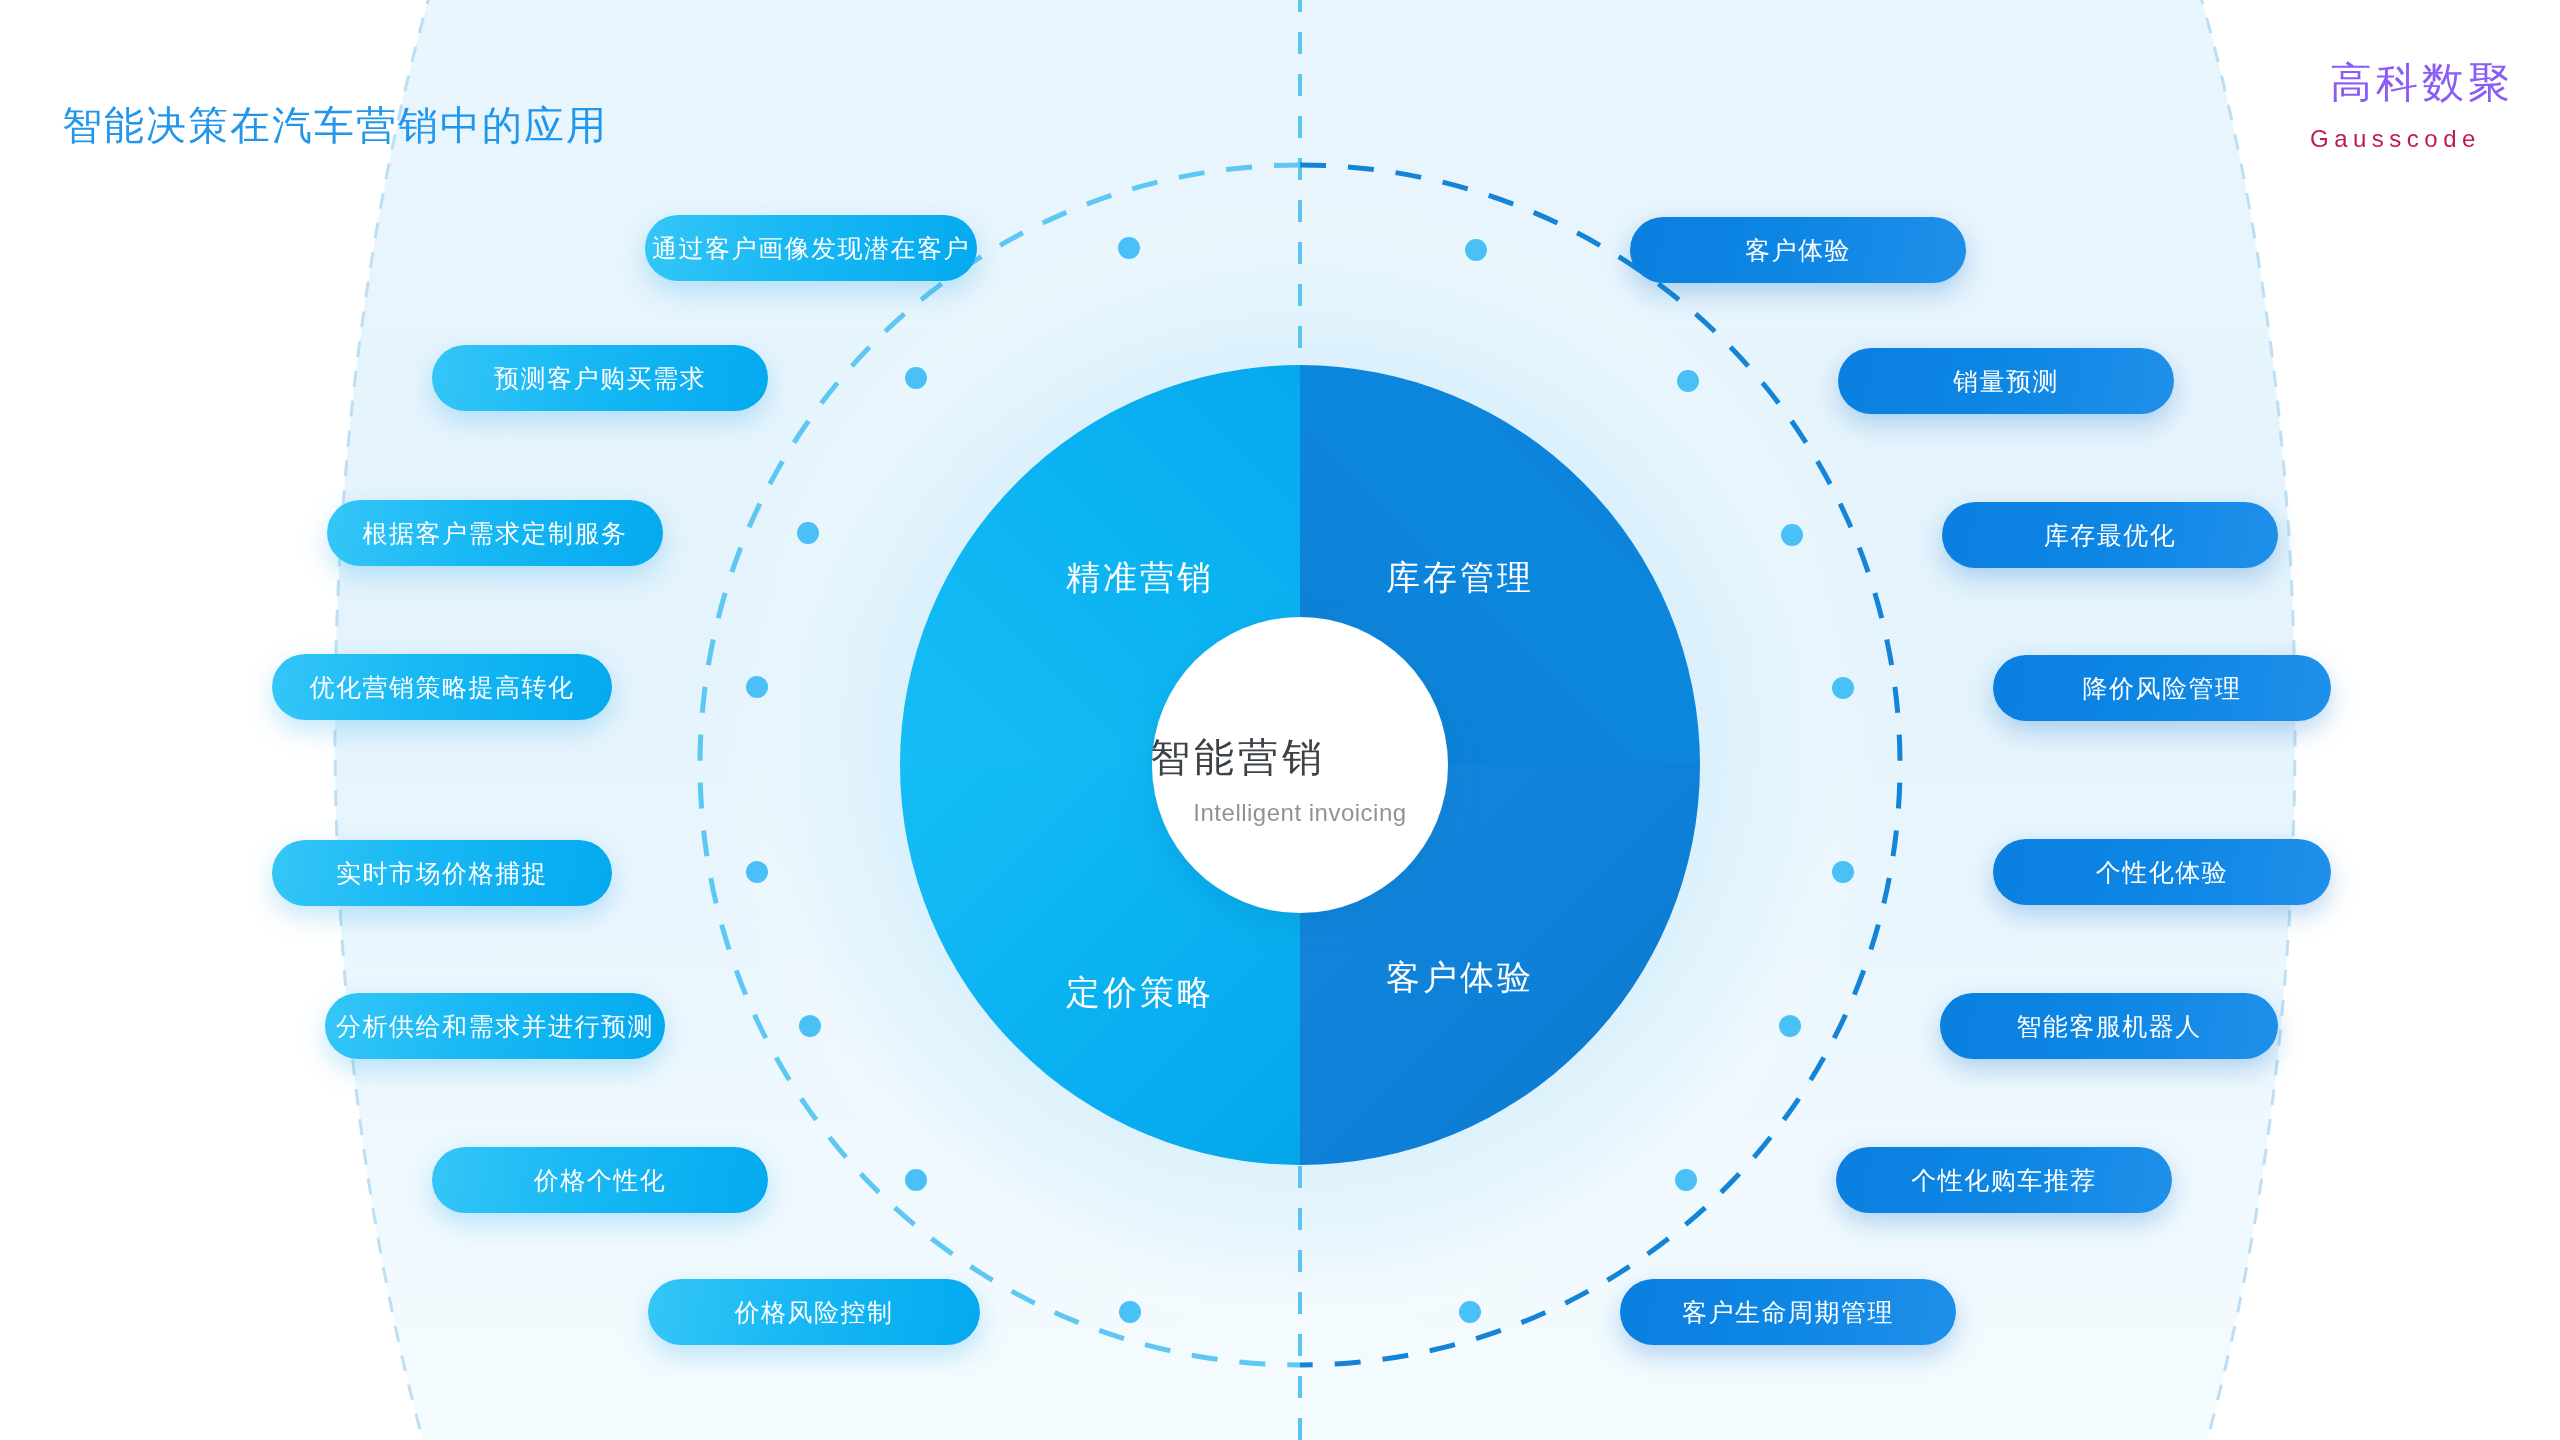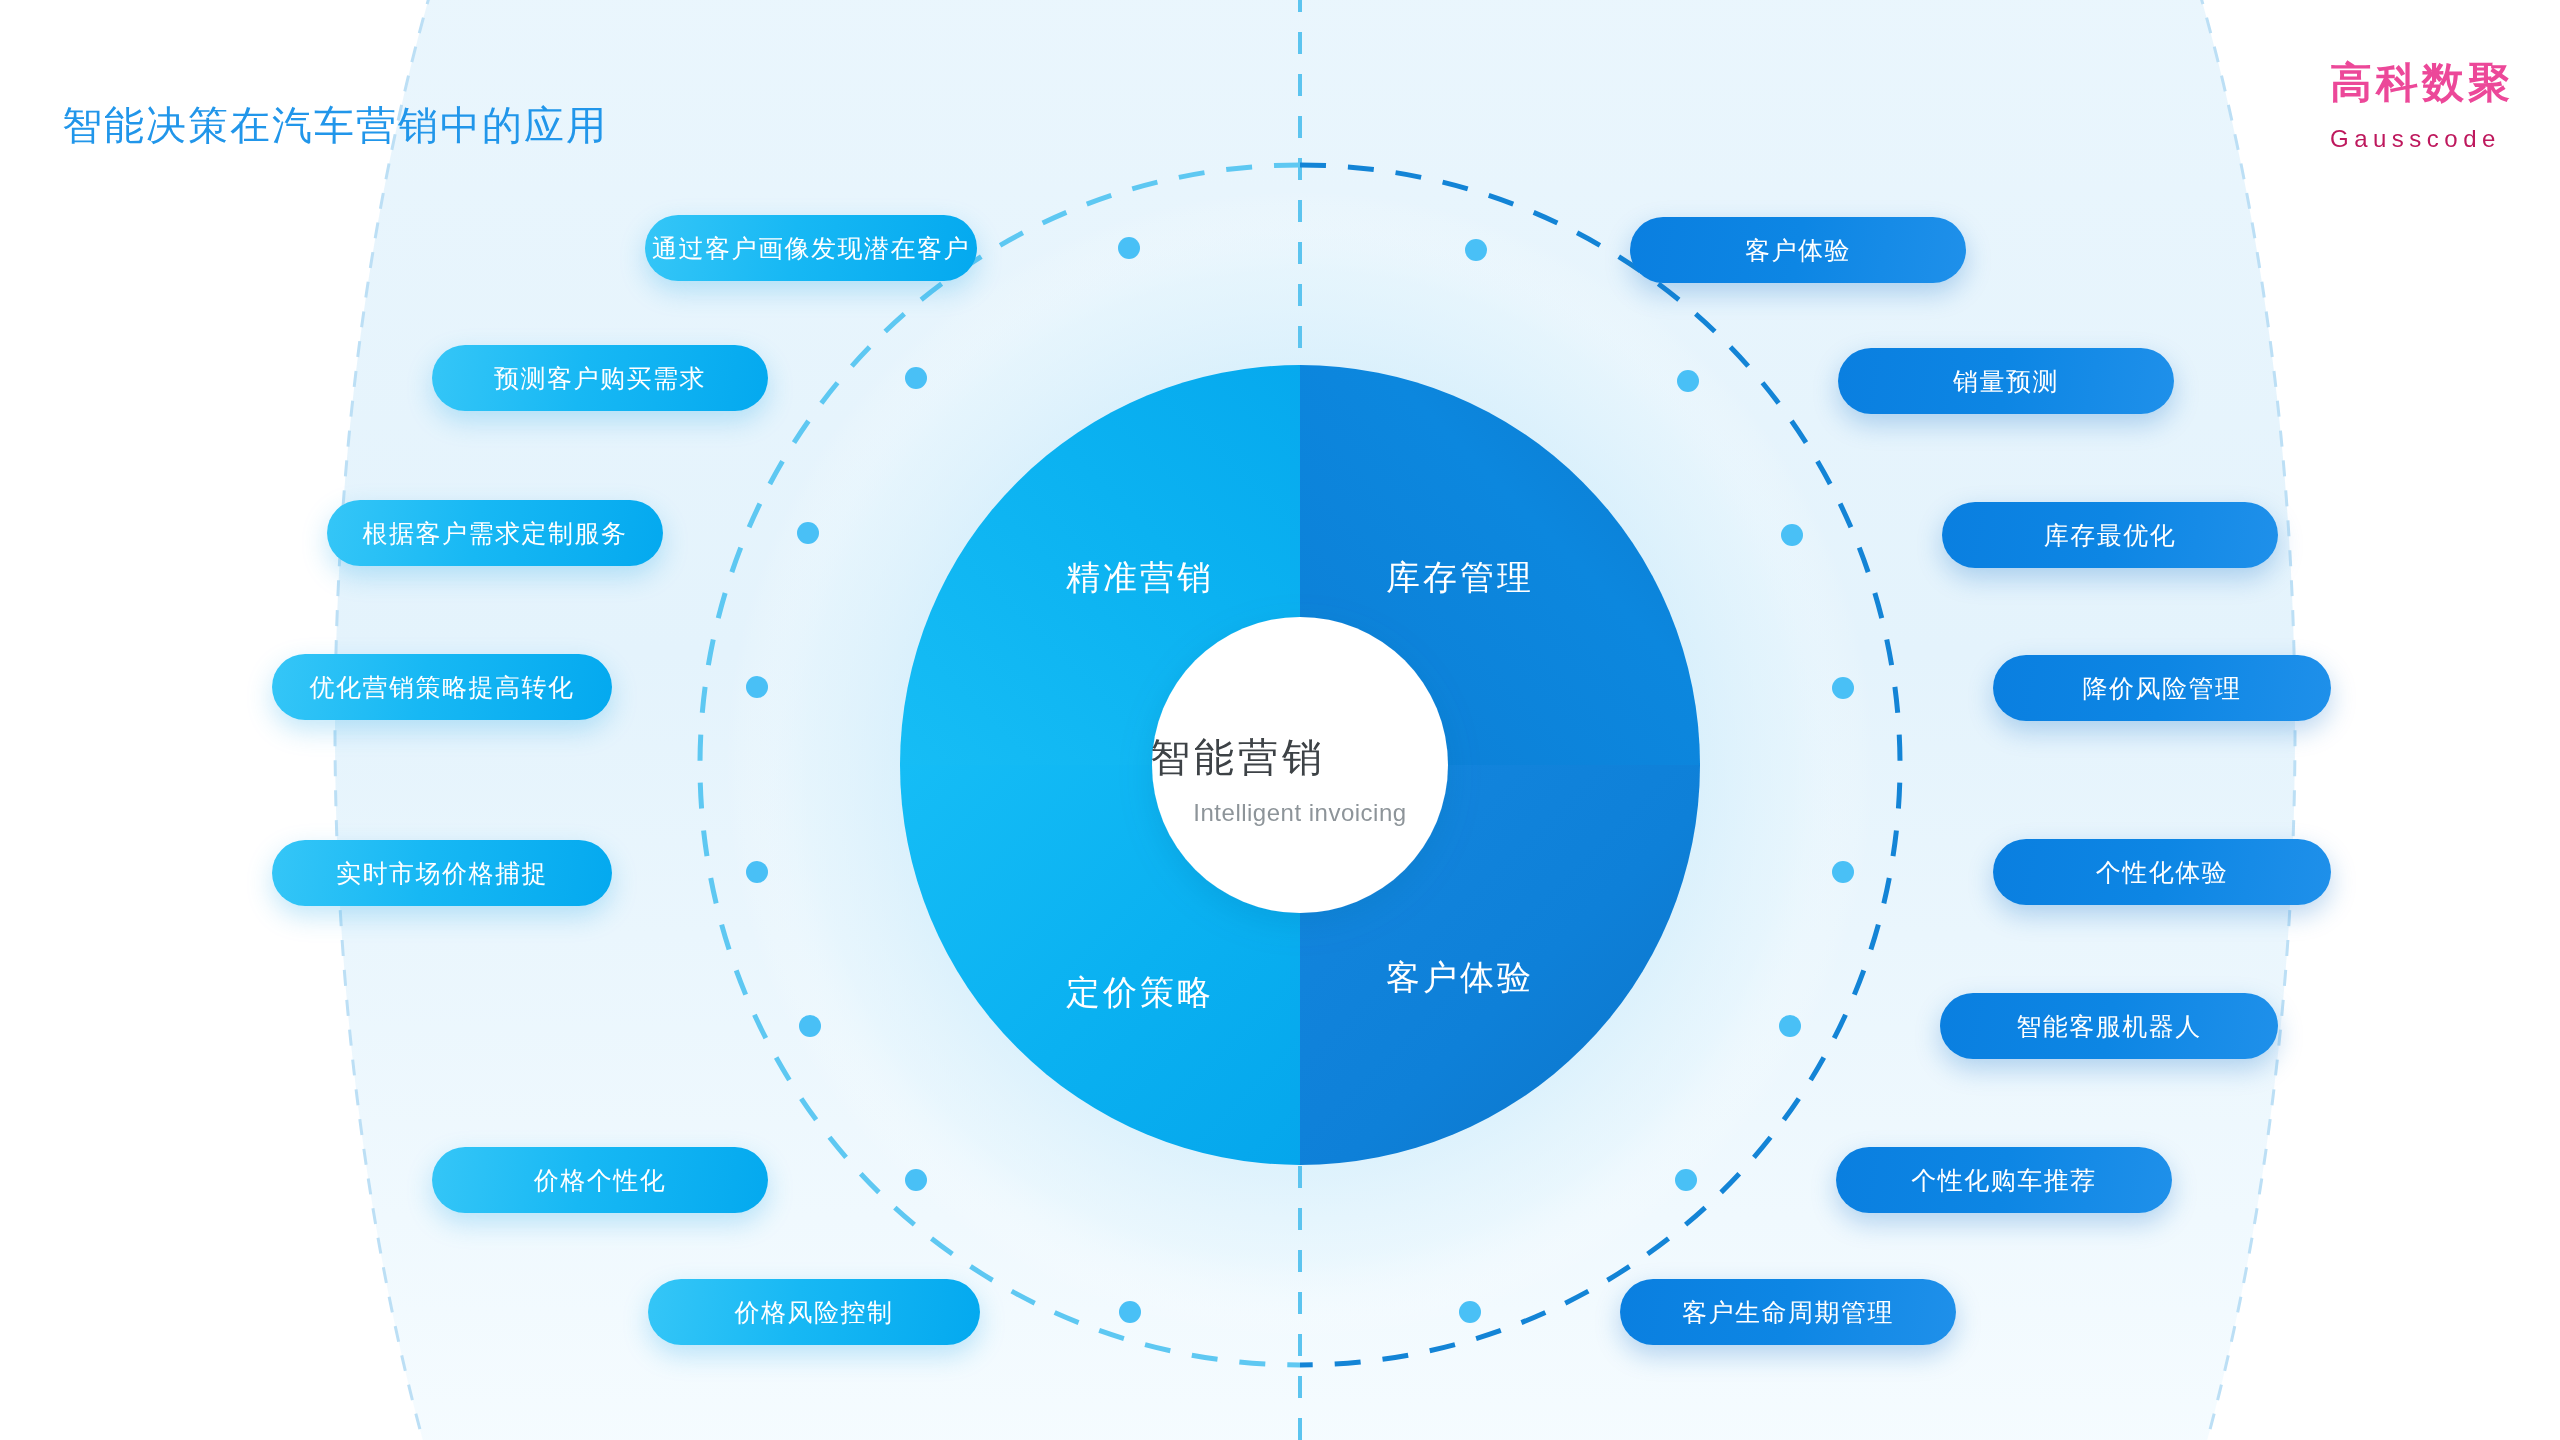--- a/index.html
+++ b/index.html
@@ -10,21 +10,21 @@
 
   .title{
     position:absolute;left:62px;top:98px;
     font-size:40px;color:#2196ea;letter-spacing:2px;
     white-space:nowrap;
   }
 
   .logo{position:absolute;right:46px;top:62px;display:flex;align-items:center;gap:18px;}
   .logo-mark{width:62px;height:62px;position:relative;flex:none;}
   .logo-text{display:flex;flex-direction:column;line-height:1;}
-  .logo-cn{font-size:42px;font-weight:bold;color:#ec4899;letter-spacing:4px;}
+  .logo-cn{font-size:42px;font-weight:normal;color:#8b5cf6;letter-spacing:4px;margin-left:20px;}
   .logo-en{font-size:24px;color:#be185d;letter-spacing:5.5px;margin-top:23px;}
 
   .pill{
     position:absolute;height:66px;border-radius:33px;
     display:flex;align-items:center;justify-content:center;
     color:#ffffff;font-size:25px;letter-spacing:1.5px;white-space:nowrap;
     padding:0 32px;box-sizing:border-box;
   }
   .pill.left{
     background:linear-gradient(100deg,#35c6f7 0%,#17b8f4 45%,#04a9ef 100%);
@@ -225,20 +225,21 @@
   <div style="position:absolute;left:1150px;top:730px;width:300px;">
     <div class="core-cn" style="position:relative;">智能营销</div>
     <div class="core-en" style="position:relative;margin-top:14px;">Intelligent invoicing</div>
   </div>
 
   <div class="pill left" style="left:645px;top:215px;width:332px;">通过客户画像发现潜在客户</div>
   <div class="pill left" style="left:432px;top:345px;width:336px;">预测客户购买需求</div>
   <div class="pill left" style="left:327px;top:500px;width:336px;">根据客户需求定制服务</div>
   <div class="pill left" style="left:272px;top:654px;width:340px;">优化营销策略提高转化</div>
   <div class="pill left" style="left:272px;top:840px;width:340px;">实时市场价格捕捉</div>
+  <div class="pill left" style="left:325px;top:993px;width:340px;">分析供给和需求并进行预测</div>
   <div class="pill left" style="left:432px;top:1147px;width:336px;">价格个性化</div>
   <div class="pill left" style="left:648px;top:1279px;width:332px;">价格风险控制</div>
 
   <div class="pill right" style="left:1630px;top:217px;width:336px;">客户体验</div>
   <div class="pill right" style="left:1838px;top:348px;width:336px;">销量预测</div>
   <div class="pill right" style="left:1942px;top:502px;width:336px;">库存最优化</div>
   <div class="pill right" style="left:1993px;top:655px;width:338px;">降价风险管理</div>
   <div class="pill right" style="left:1993px;top:839px;width:338px;">个性化体验</div>
   <div class="pill right" style="left:1940px;top:993px;width:338px;">智能客服机器人</div>
   <div class="pill right" style="left:1836px;top:1147px;width:336px;">个性化购车推荐</div>

